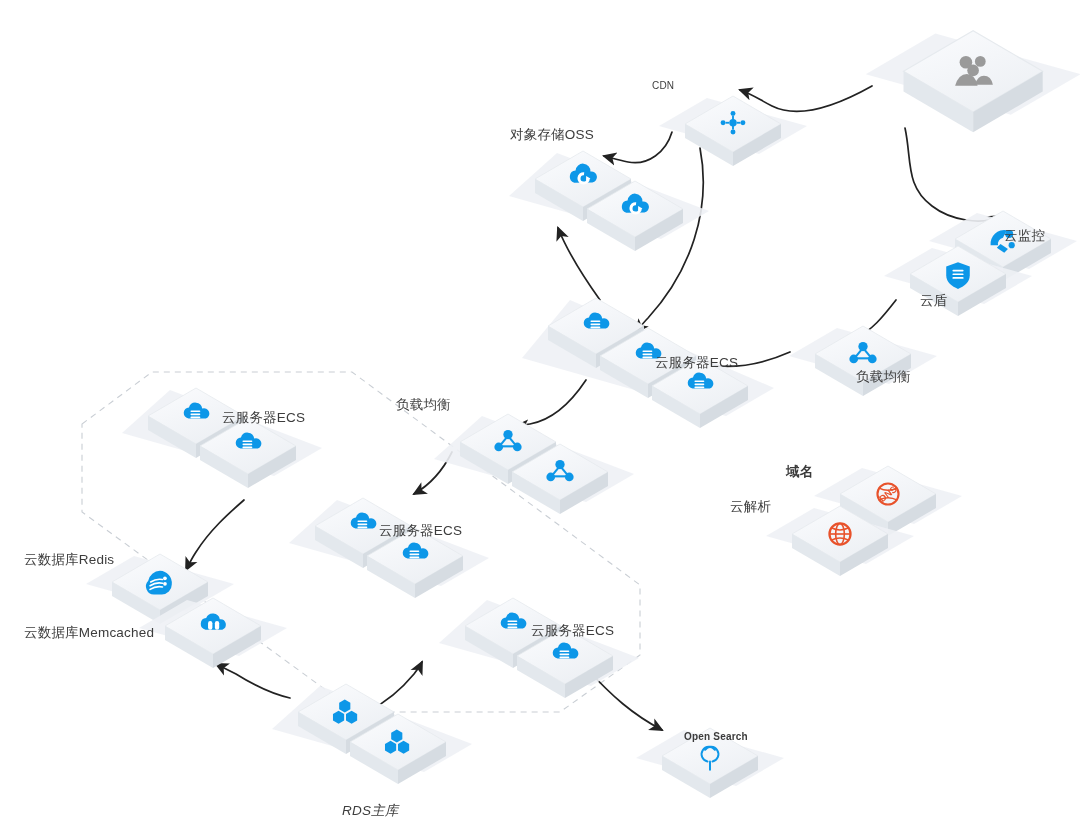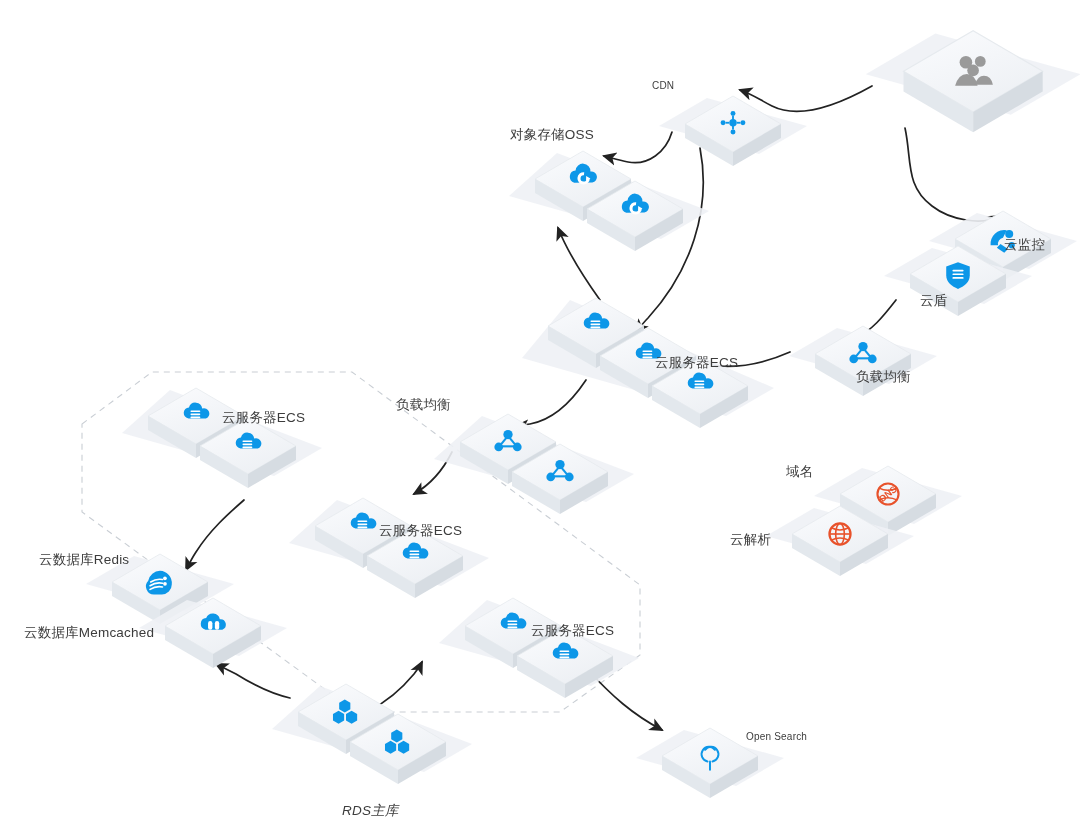--- a/index.html
+++ b/index.html
@@ -570,29 +570,29 @@
         <line x1="28" y1="33" x2="28" y2="46"></line>
       </g>
             </g>
   </g>
     </svg></div>
     </div>
 
   <div id="labels-layer">
       <div class="label en" style="left: 652px; top: 80px;">CDN</div>
       <div class="label" style="left: 476px; top: 128px; margin-left: 34px;">对象存储OSS</div>
-      <div class="label" style="left: 1004px; top: 238px;">云监控</div>
+      <div class="label" style="left: 1004px; top: 229px;">云监控</div>
       <div class="label" style="left: 920px; top: 294px;">云盾</div>
       <div class="label" style="left: 655px; top: 356px;">云服务器ECS</div>
       <div class="label" style="left: 856px; top: 370px;">负载均衡</div>
       <div class="label" style="left: 396px; top: 398px;">负载均衡</div>
       <div class="label" style="left: 222px; top: 411px;">云服务器ECS</div>
-      <div class="label" style="left: 786px; top: 465px;">域名</div>
+      <div class="label" style="left: 786px; top: 465px; font-weight: bold;">域名</div>
       <div class="label" style="left: 379px; top: 524px;">云服务器ECS</div>
-      <div class="label" style="left: 730px; top: 533px;">云解析</div>
-      <div class="label" style="left: 24px; top: 553px; margin-left: 15px;">云数据库Redis</div>
+      <div class="label" style="left: 730px; top: 500px;">云解析</div>
+      <div class="label" style="left: 24px; top: 553px;">云数据库Redis</div>
       <div class="label" style="left: 531px; top: 624px;">云服务器ECS</div>
       <div class="label" style="left: 24px; top: 626px;">云数据库Memcached</div>
-      <div class="label en" style="left: 746px; top: 731px;">Open Search</div>
+      <div class="label en" style="left: 684px; top: 731px; font-weight: bold;">Open Search</div>
       <div class="label" style="left: 342px; top: 804px; font-style: italic;">RDS主库</div>
     </div>
 
 </div>
 
 </body></html>

